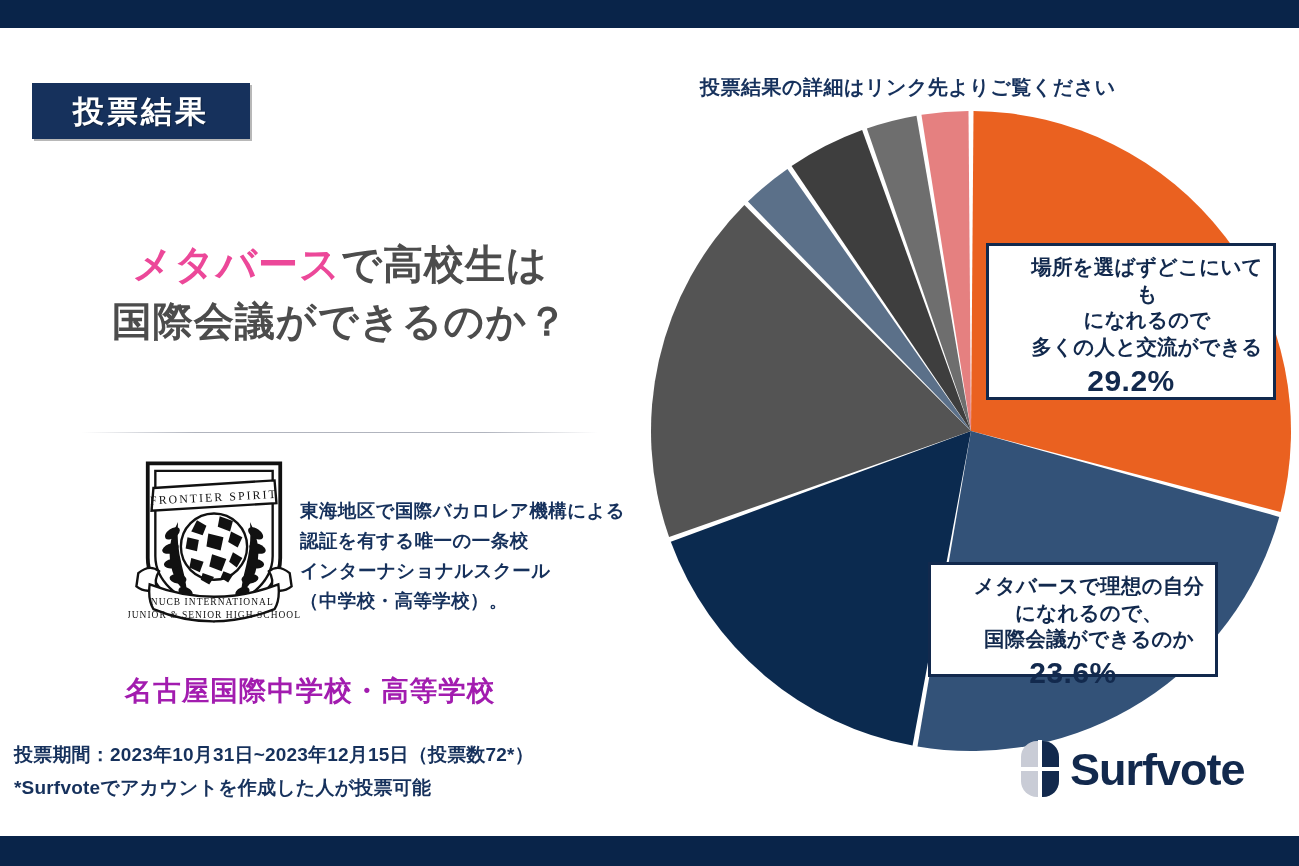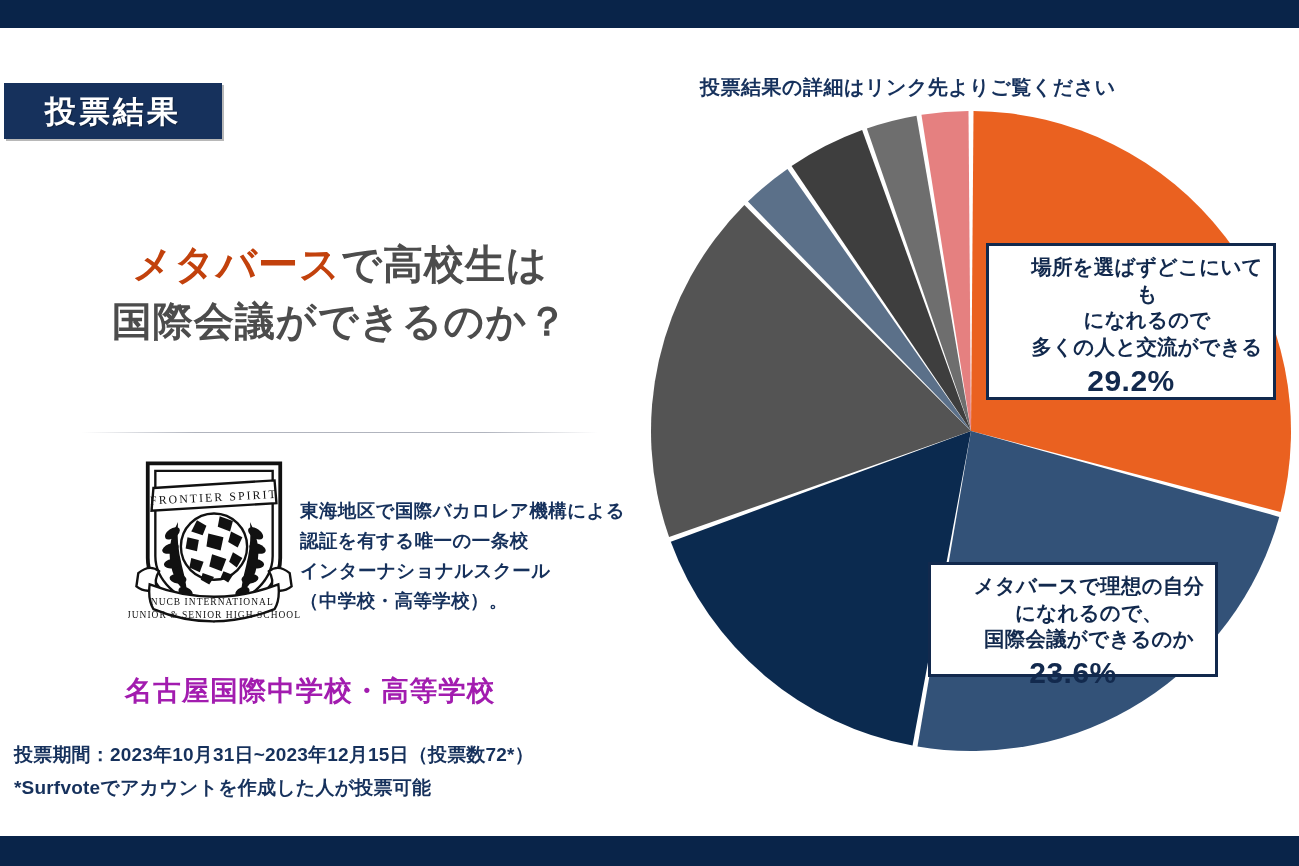--- a/index.html
+++ b/index.html
@@ -10,35 +10,35 @@
   }
   #stage{position:relative;width:1299px;height:866px;background:#fff;overflow:hidden;}
 
   
   .bar{position:absolute;left:0;width:1299px;background:#092449;}
   .bar-top{top:0;height:28px;}
   .bar-bottom{bottom:0;height:30px;}
 
   
   .title-badge{
-    position:absolute;left:4px;top:83px;width:218px;height:56px;
+    position:absolute;left:32px;top:83px;width:218px;height:56px;
     background:#16315c;display:flex;align-items:center;justify-content:center;
     box-shadow:2px 2px 0 rgba(0,0,0,.28);
   }
   .title-badge span{
     color:#fff;font-size:31px;font-weight:700;letter-spacing:3px;line-height:1;
     text-shadow:1px 1px 1px rgba(0,0,0,.35);
   }
 
   .headline{
     position:absolute;left:60px;top:236px;width:560px;
     text-align:center;font-size:40px;font-weight:700;line-height:1.42;
     color:#4c4c4c;letter-spacing:1px;
   }
-  .headline .hl-accent{color:#c2410c;margin-top:24px;}
+  .headline .hl-accent{color:#ec4899;margin-top:24px;}
 
   .divider{
     position:absolute;left:82px;top:432px;width:516px;height:1px;
     background:linear-gradient(to right,rgba(180,180,190,0) 0%,rgba(150,155,168,.75) 22%,rgba(150,155,168,.75) 78%,rgba(180,180,190,0) 100%);
   }
 
   .crest{position:absolute;left:128px;top:452px;width:172px;height:176px;}
 
   .school-desc{
     position:absolute;left:300px;top:496px;width:350px;
@@ -189,14 +189,24 @@
     <div class="co-pct">29.2%</div>
   </div>
 
   <div class="callout" id="callout-2">
     <div class="co-line">メタバースで理想の自分</div>
     <div class="co-line">になれるので、</div>
     <div class="co-line">国際会議ができるのか</div>
     <div class="co-pct">23.6%</div>
   </div>
 
+  <div class="sv-logo">
+    <svg width="40" height="58" viewBox="0 0 40 58" xmlns="http://www.w3.org/2000/svg">
+      <rect x="1" y="1" width="38" height="56" rx="16" fill="#c9ccd6"></rect>
+      <path d="M20 1 h3 c9 0 16 7 16 16 v12 h-19 z" fill="#12294d"></path>
+      <path d="M20 29 h19 v12 c0 9 -7 16 -16 16 h-3 z" fill="#12294d"></path>
+      <rect x="18" y="0" width="4" height="58" fill="#ffffff"></rect>
+      <rect x="0" y="27" width="40" height="4" fill="#ffffff"></rect>
+    </svg>
+    <span class="sv-word">Surfvote</span>
+  </div>
 
 </div>
 
 </body></html>

